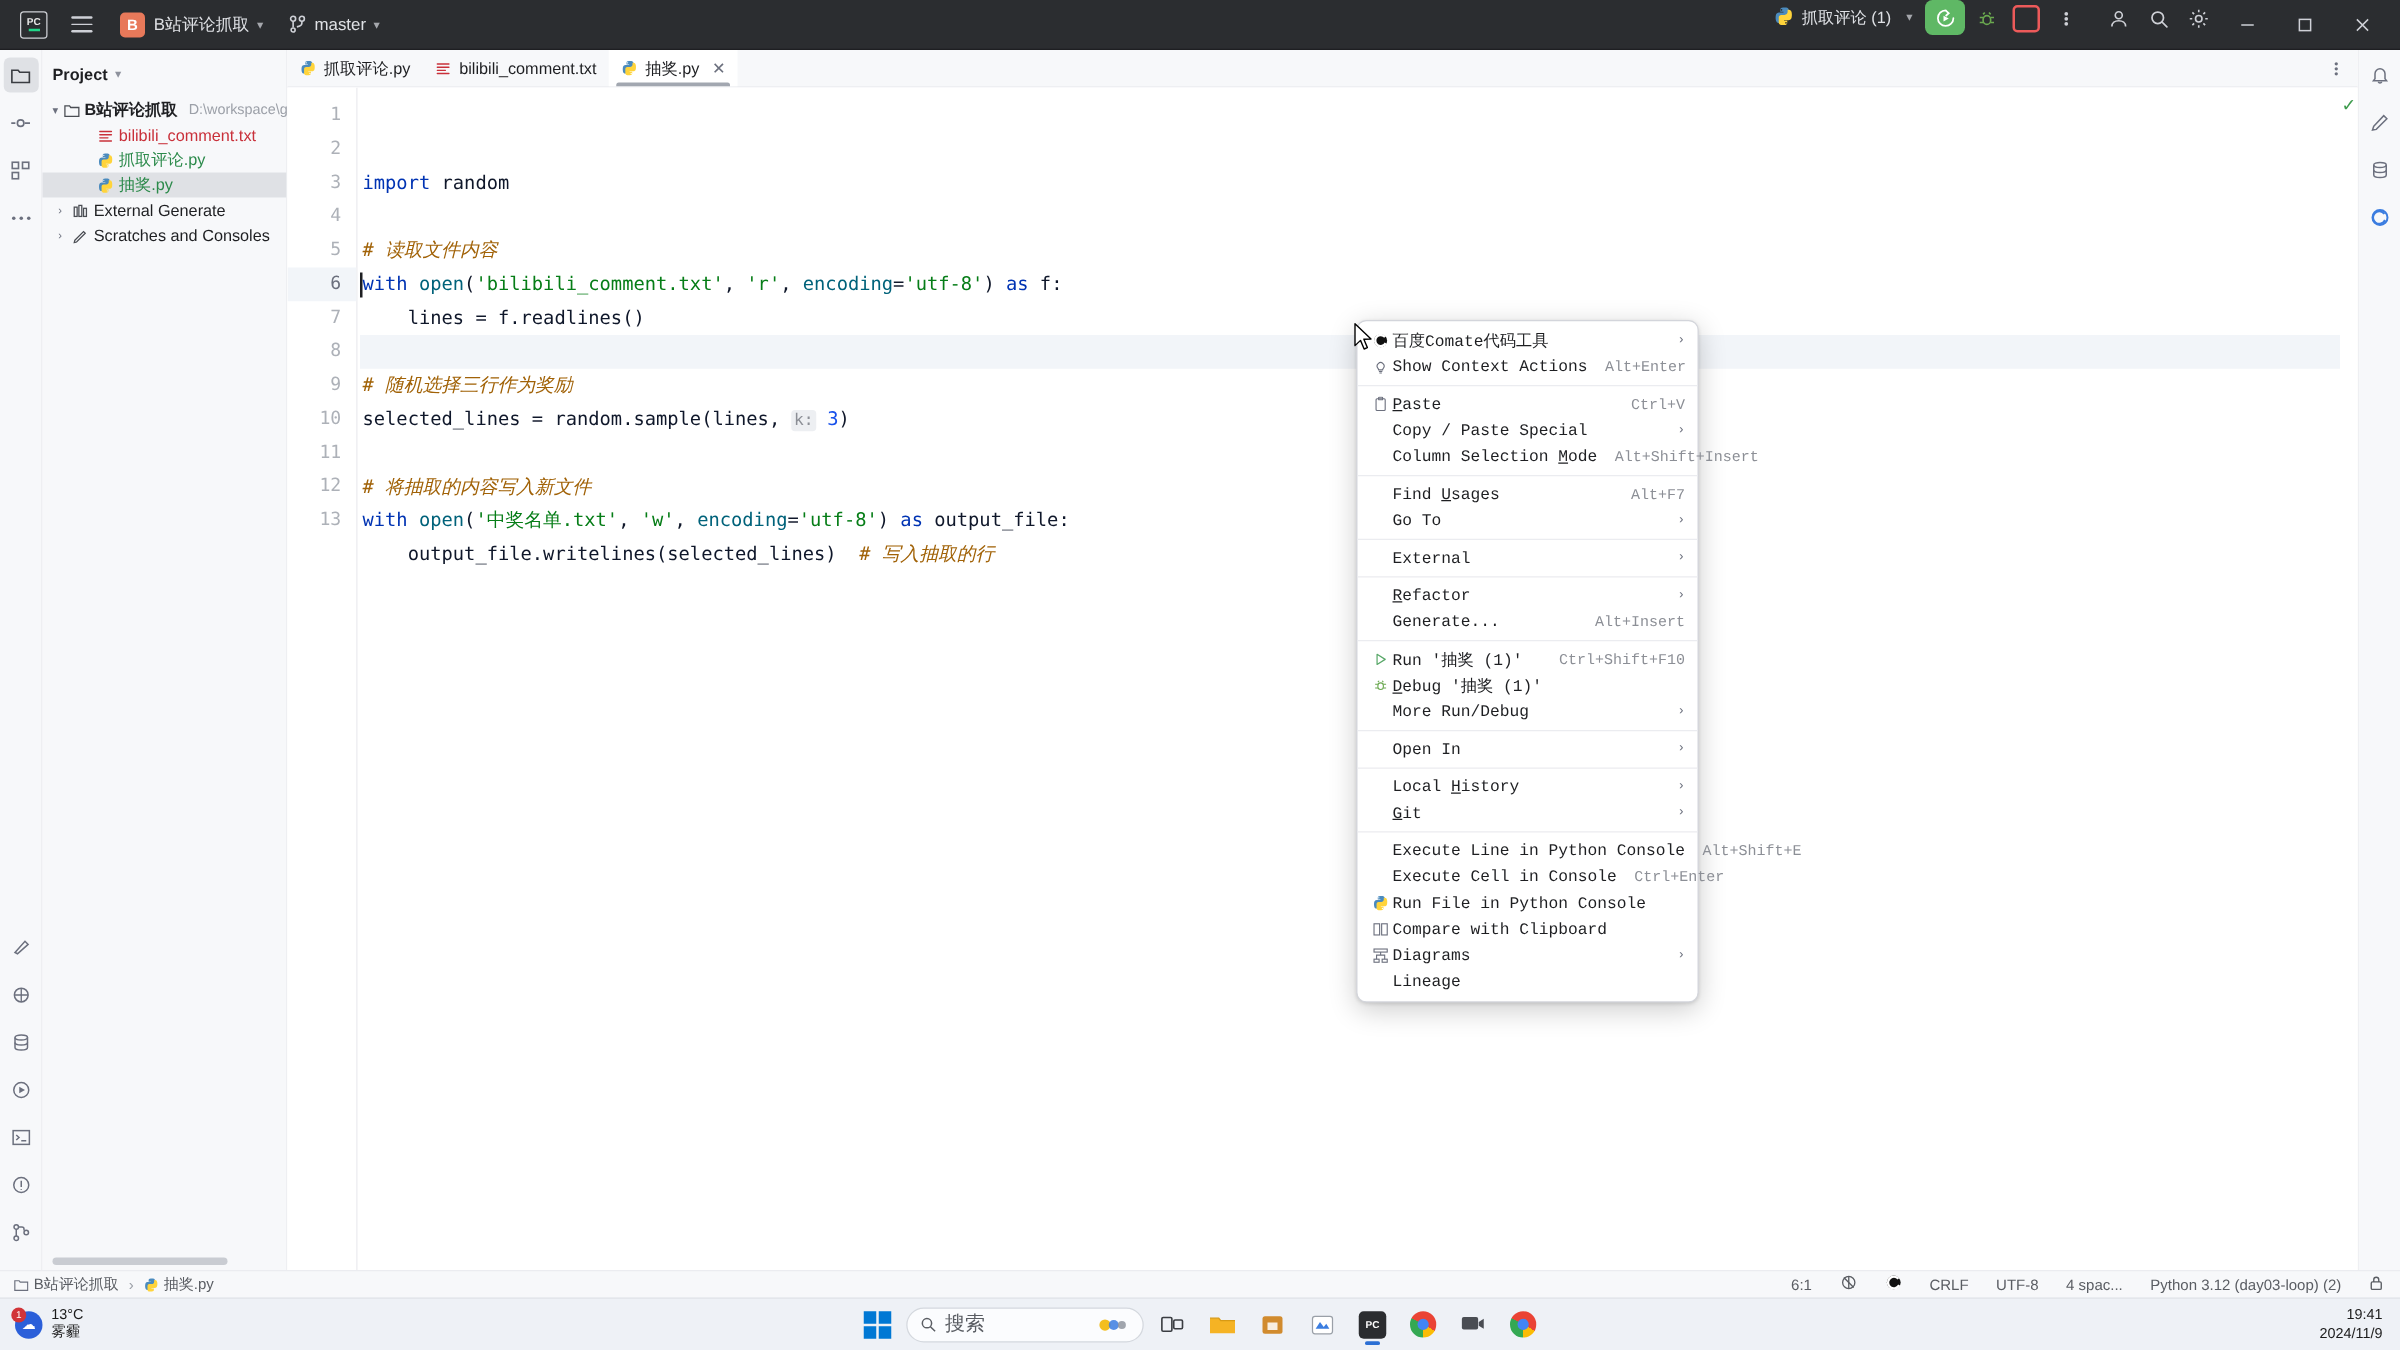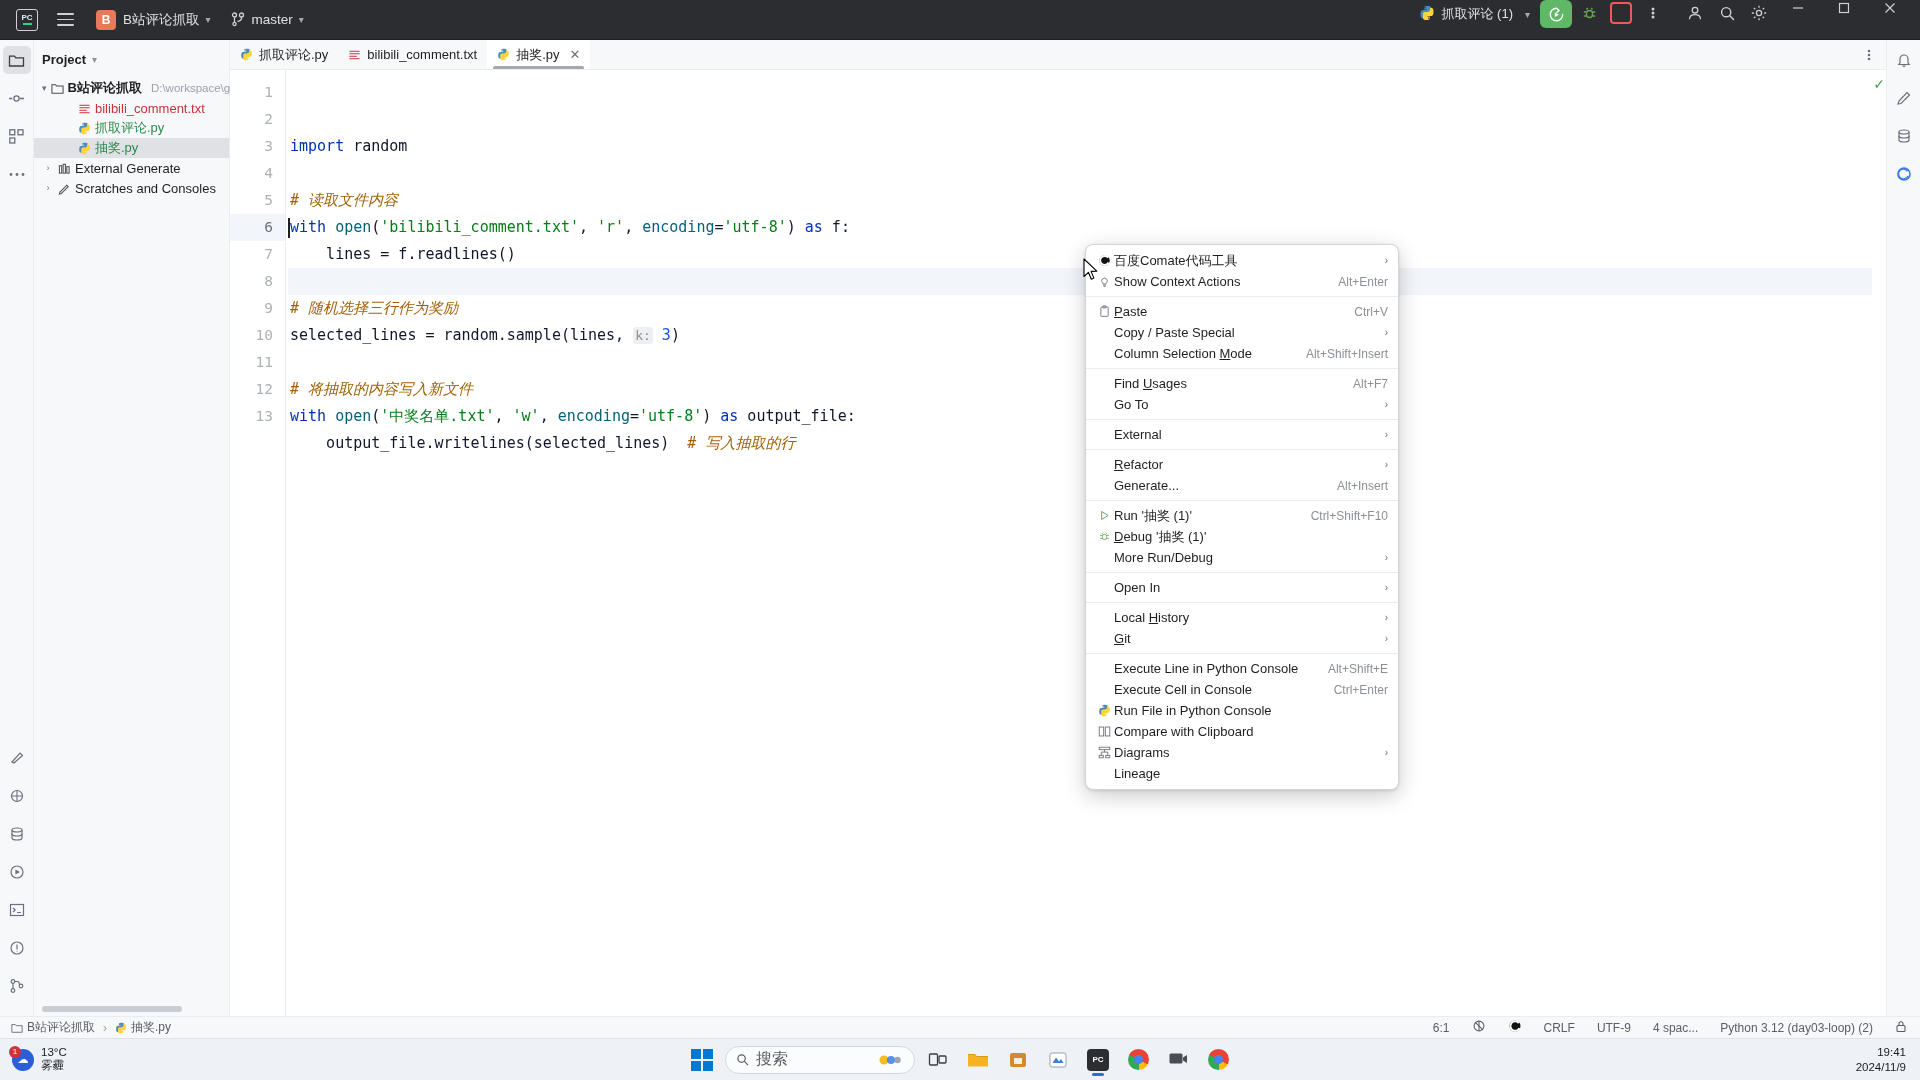--- a/index.html
+++ b/index.html
@@ -40,21 +40,21 @@
     width: 20px; height: 20px; border-radius: 4px; background: #e8795a;
     color: #fff; font-size: 12px; font-weight: 700;
     display: flex; align-items: center; justify-content: center;
     margin-right: 7px;
   }
   .proj-name { font-size: 13.5px; color: #dfe1e5; }
   .chev { margin-left: 6px; opacity: .75; font-size: 10px; }
   .branch-icon { margin-right: 7px; display:inline-flex; }
   .tb-right {
     position: absolute; right: 8px; top: 0; height: 28px;
-    display: flex; align-items: flex-end; gap: 2px;
+    display: flex; align-items: flex-start; gap: 2px;
   }
   .runcfg { display: flex; align-items: center; gap: 6px; padding: 0 8px; height: 28px; border-radius: 5px; }
   .runcfg-label { font-size: 13px; color: #dfe1e5; }
   .run-green {
     width: 32px; height: 28px; background: #5fb865; border-radius: 6px;
     display: flex; align-items: center; justify-content: center;
   }
   .icon-btn {
     width: 30px; height: 30px; border-radius: 5px;
     display: flex; align-items: center; justify-content: center;
@@ -166,28 +166,28 @@
 
   
   #rrail {
     width: 34px; background: #f7f8fa; border-left: 1px solid #ebecf0;
     display: flex; flex-direction: column; align-items: center; padding-top: 6px; flex-shrink: 0;
   }
 
   
   #ctxmenu {
     position: absolute;
-    left: 855px; top: 204px; width: 314px;
+    left: 855px; top: 216px; width: 274px;
     background: #ffffff;
     border: 1px solid #d3d5db;
     border-radius: 8px;
     box-shadow: 0 6px 22px rgba(0,0,0,.20), 0 1px 3px rgba(0,0,0,.12);
     padding: 5px 0;
     z-index: 50;
-    font-size: 13px; color: #1e1f22;
+    font-size: 13px; color: #1e1f22; font-family: Liberation Mono, monospace;
   }
   .mi {
     height: 21px; display: flex; align-items: center;
     padding: 0 10px 0 8px; position: relative; white-space: nowrap;
   }
   .mi-ico { width: 20px; flex-shrink: 0; display: flex; align-items: center; justify-content: center; }
   .mi-label { flex: 1; }
   .mi-label u { text-decoration: underline; }
   .mi-short { color: #8c8f96; font-size: 12px; margin-left: 14px; }
   .mi-arrow { color: #6c707e; font-size: 10px; margin-left: 10px; }
@@ -836,21 +836,21 @@
           </g>
         </svg>
     </span>
     <span class="sb-item">
       <svg width="14" height="14" viewBox="0 0 16 16">
           <circle cx="8" cy="8" r="6.3" fill="#111"></circle>
           <path d="M12.3 4.6A5.4 5.4 0 1 0 13 10.4" fill="none" stroke="#fff" stroke-width="2.2"></path>
         </svg>
     </span>
     <span class="sb-item">CRLF</span>
-    <span class="sb-item">UTF-9</span>
+    <span class="sb-item">UTF-8</span>
     <span class="sb-item">4 spac...</span>
     <span class="sb-item">Python 3.12 (day03-loop) (2)</span>
     <span class="sb-item">
       <svg width="12" height="13" viewBox="0 0 12 13">
           <g fill="none" stroke="#5a5d63" stroke-width="1.1">
         <rect x="2" y="5.5" width="8" height="6" rx="1"></rect>
             <path d="M4 5.5V3.8a2 2 0 0 1 4 0v1.7"></path>
           </g>
         </svg>
     </span>

